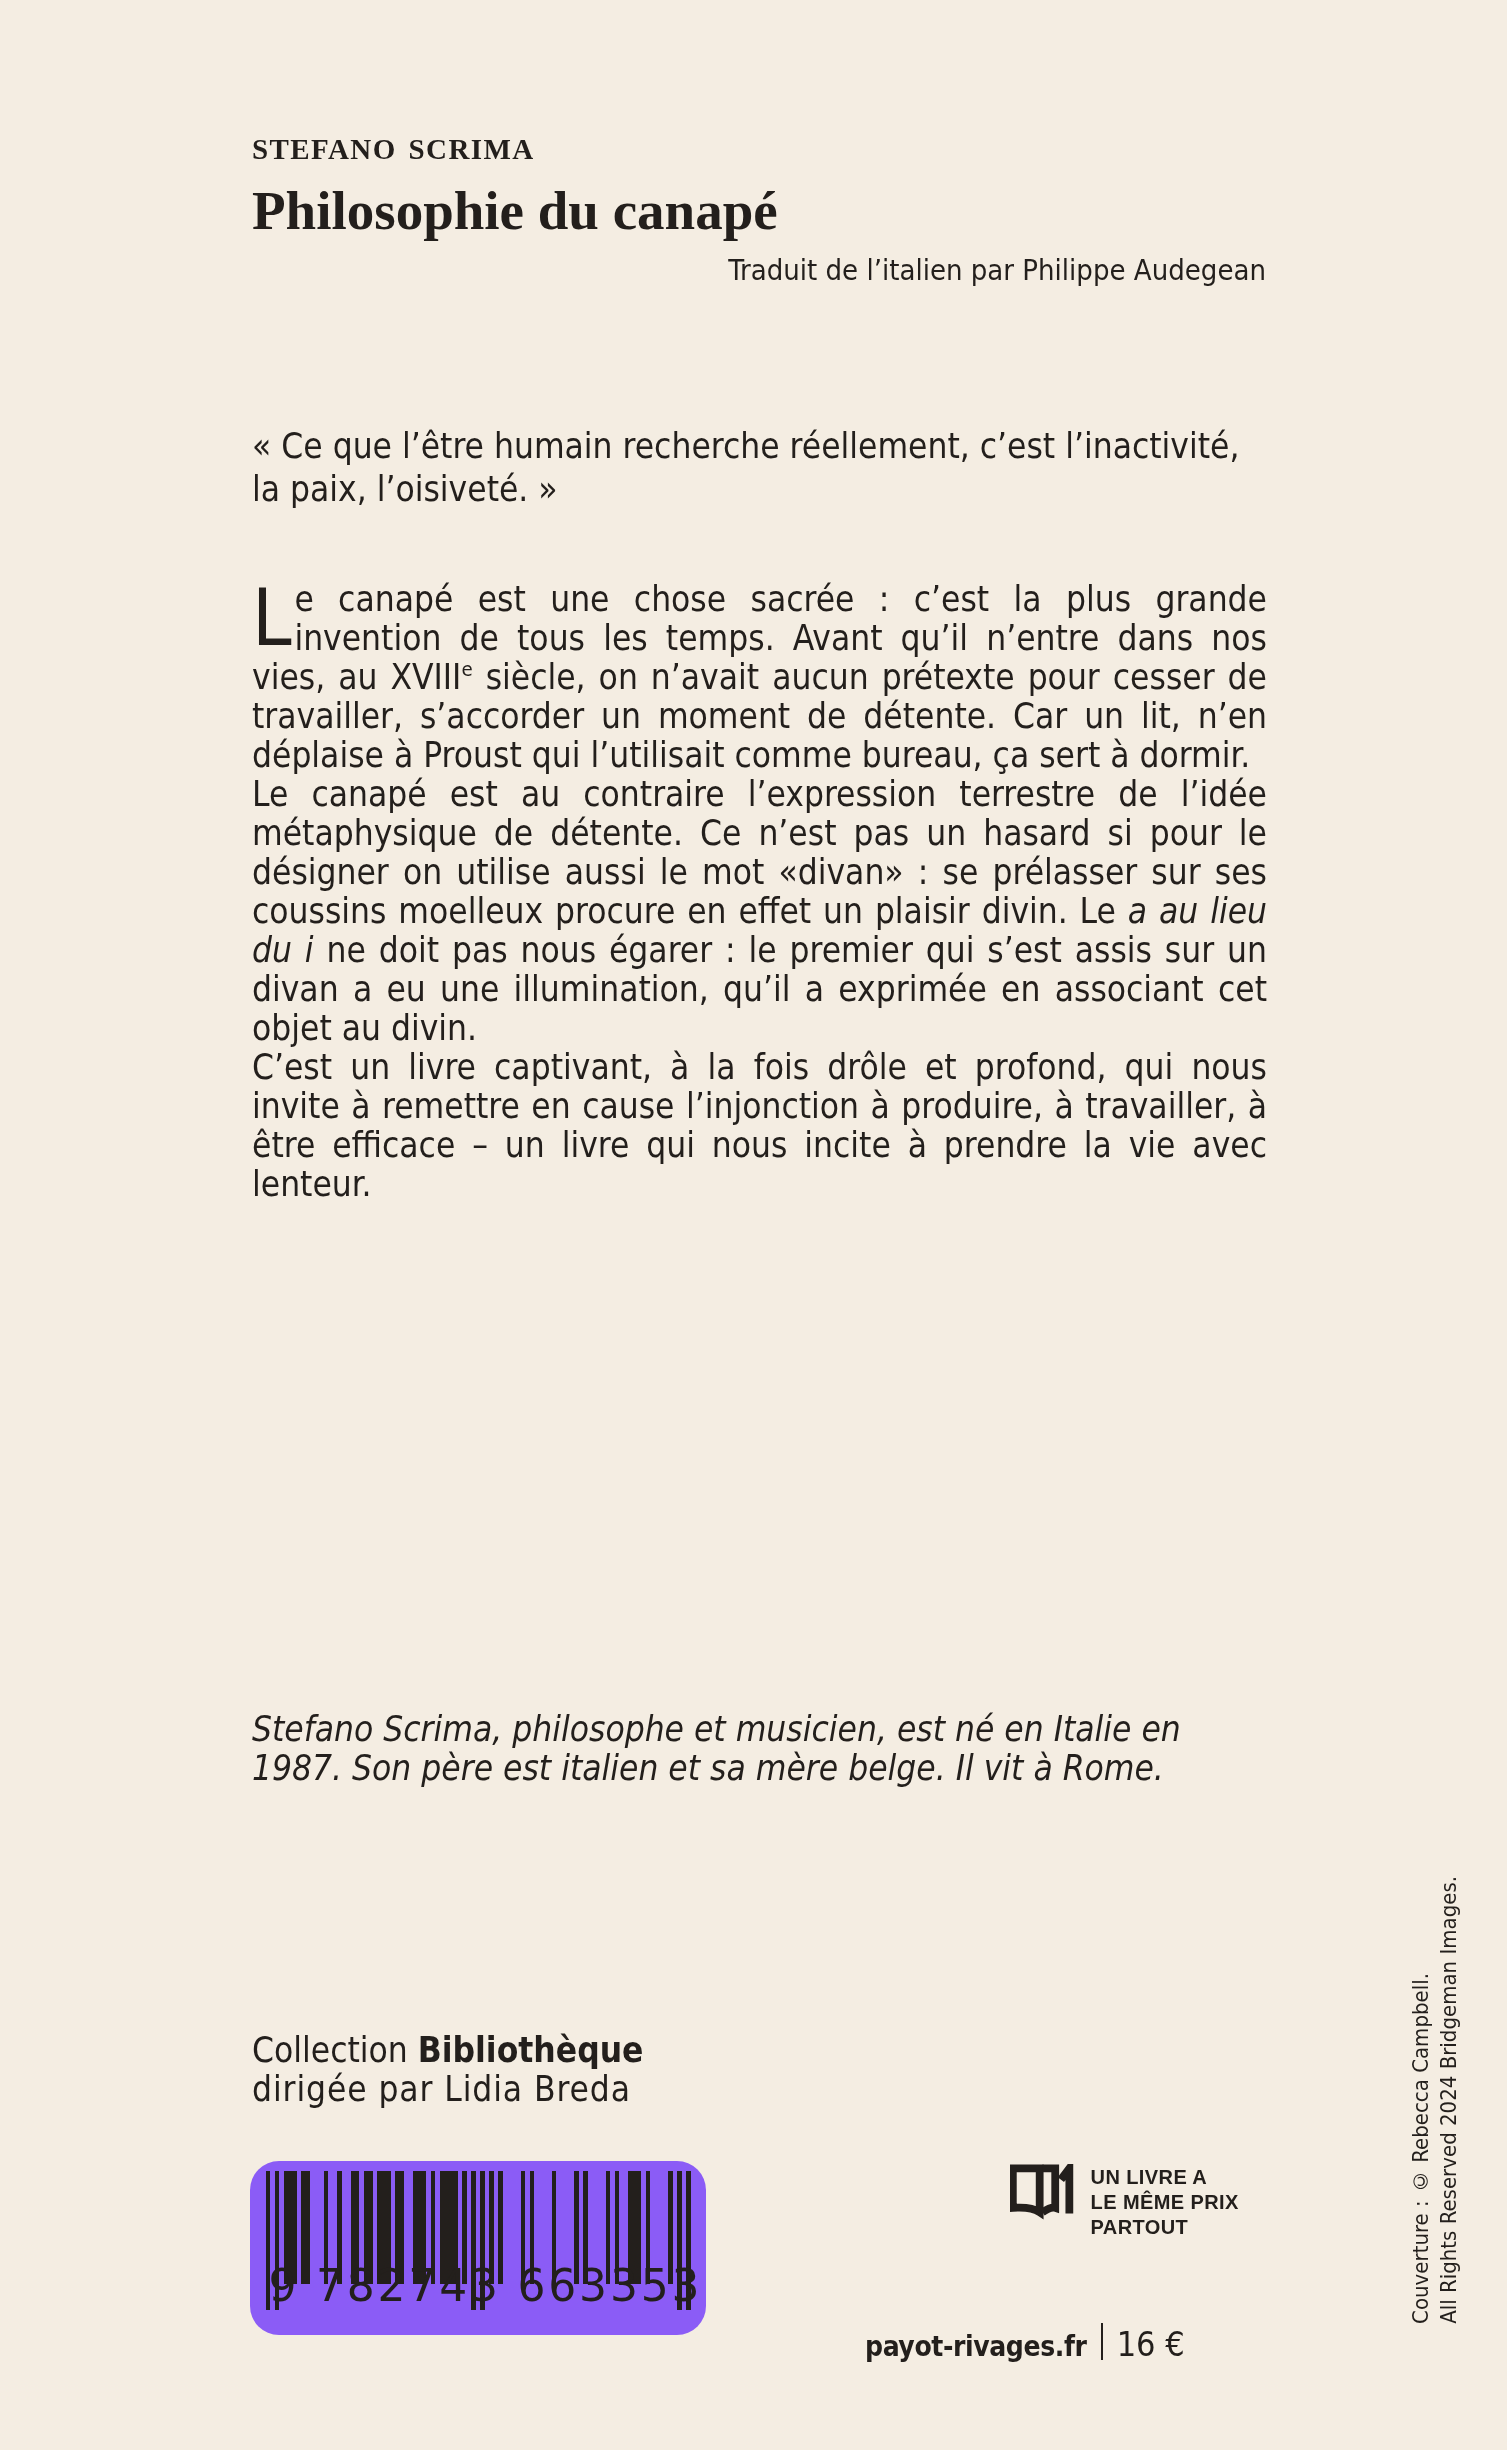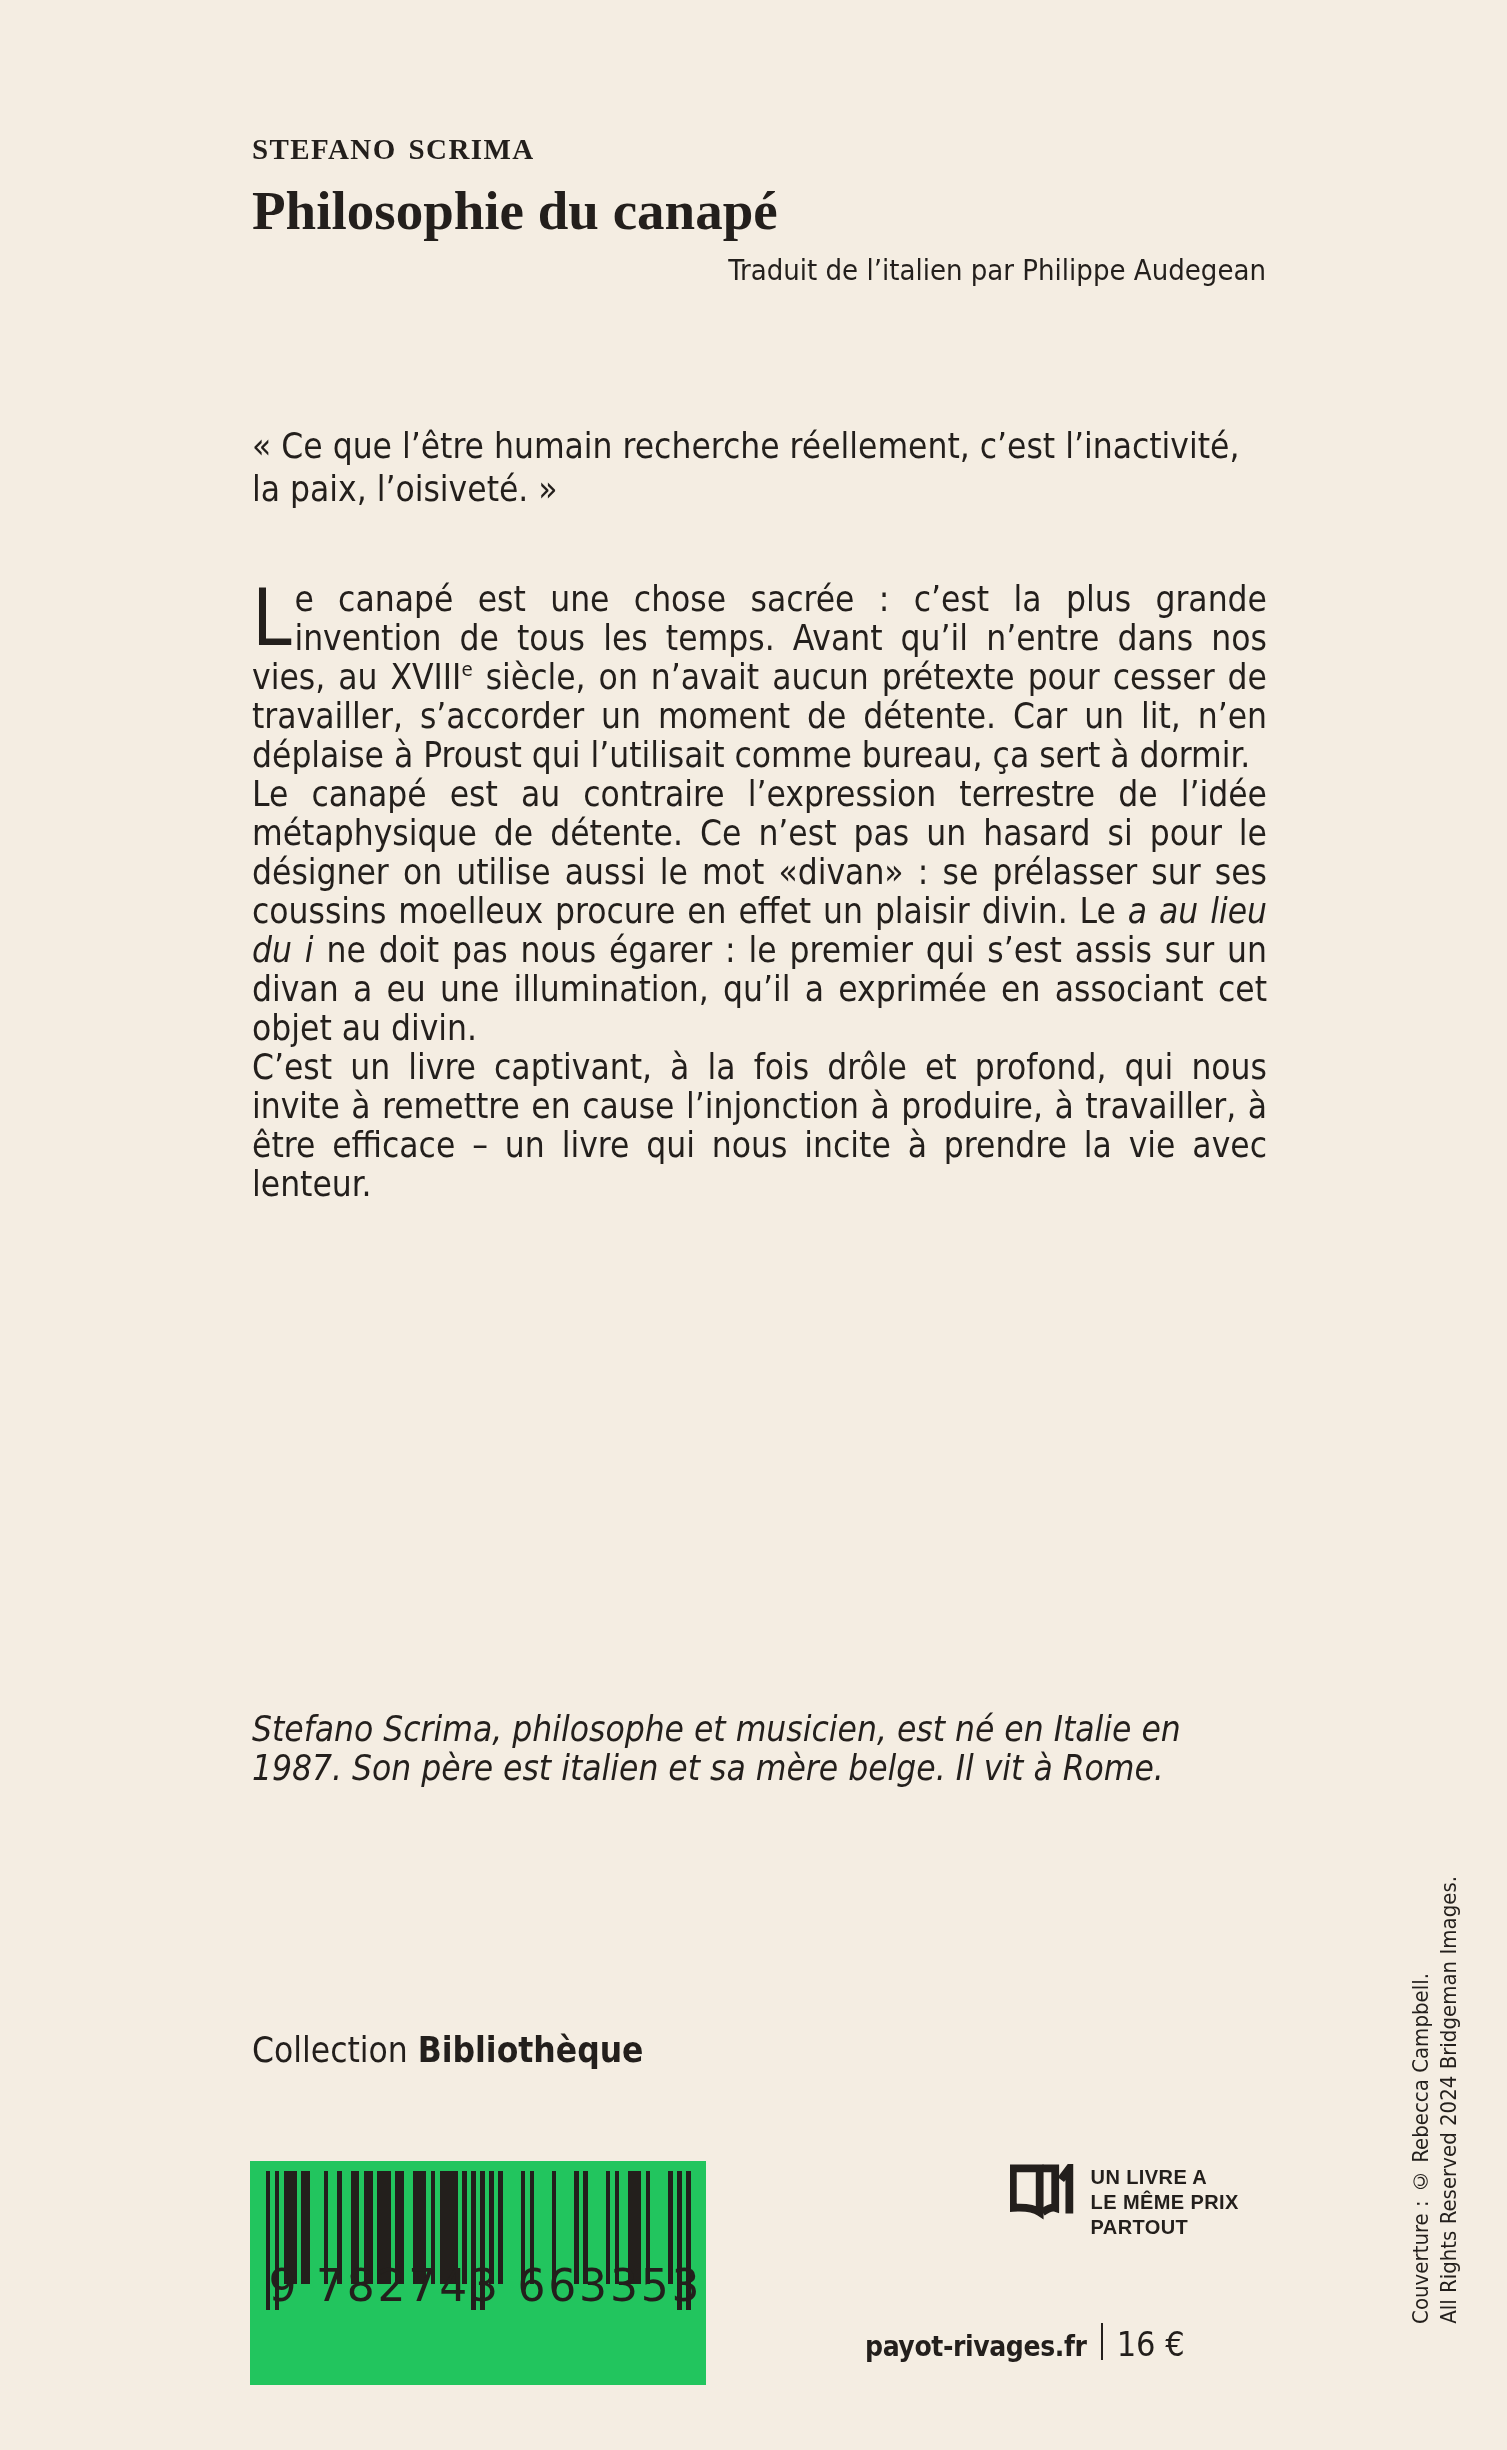--- a/index.html
+++ b/index.html
@@ -133,24 +133,25 @@
     display: block;
     letter-spacing: 0.9px;
   }
 
   
   .barcode-block {
     position: absolute;
     left: 250px;
     top: 2161px;
     width: 456px;
-    height: 224px;
-    background: #22c55e;
+    height: 174px;
+    background: #8b5cf6;
     box-sizing: border-box;
     padding: 10px 15.6px 0 15.6px;
+    border-radius: 29px;
   }
   .barcode-bars {
     height: 113px;
     display: flex;
     align-items: flex-start;
     gap: 0;
   }
   .barcode-bars i {
     display: block;
     background: #231f1c;
@@ -255,20 +256,21 @@
 
     <p><span>Le canapé est au contraire l’expression terrestre de l’idée métaphysique de détente. Ce n’est pas un hasard si pour le désigner on utilise aussi le mot «divan» : se prélasser sur ses coussins moelleux procure en effet un plaisir divin. Le </span><em>a au lieu du i</em><span> ne doit pas nous égarer : le premier qui s’est assis sur un divan a eu une illumination, qu’il a exprimée en associant cet objet au divin.</span></p>
 
     <p>C’est un livre captivant, à la fois drôle et profond, qui nous invite à remettre en cause l’injonction à produire, à travailler, à être efficace – un livre qui nous incite à prendre la vie avec lenteur.</p>
   </div>
 
   <p class="author-bio">Stefano Scrima, philosophe et musicien, est né en Italie en 1987. Son père est italien et sa mère belge. Il vit à Rome.</p>
 
   <div class="collection">
     <div class="line1"><span>Collection </span><span class="strong">Bibliothèque</span></div>
+    <div class="line2">dirigée par Lidia Breda</div>
   </div>
 
   <div class="barcode-block">
     <div class="barcode-bars">
         <i class="tall" style="width: 4.5px;"></i>
         <i style="width: 4.5px; background: transparent;"></i>
         <i class="tall" style="width: 4.5px;"></i>
         <i style="width: 4.5px; background: transparent;"></i>
         <i style="width: 13.4px;"></i>
         <i style="width: 4.5px; background: transparent;"></i>

